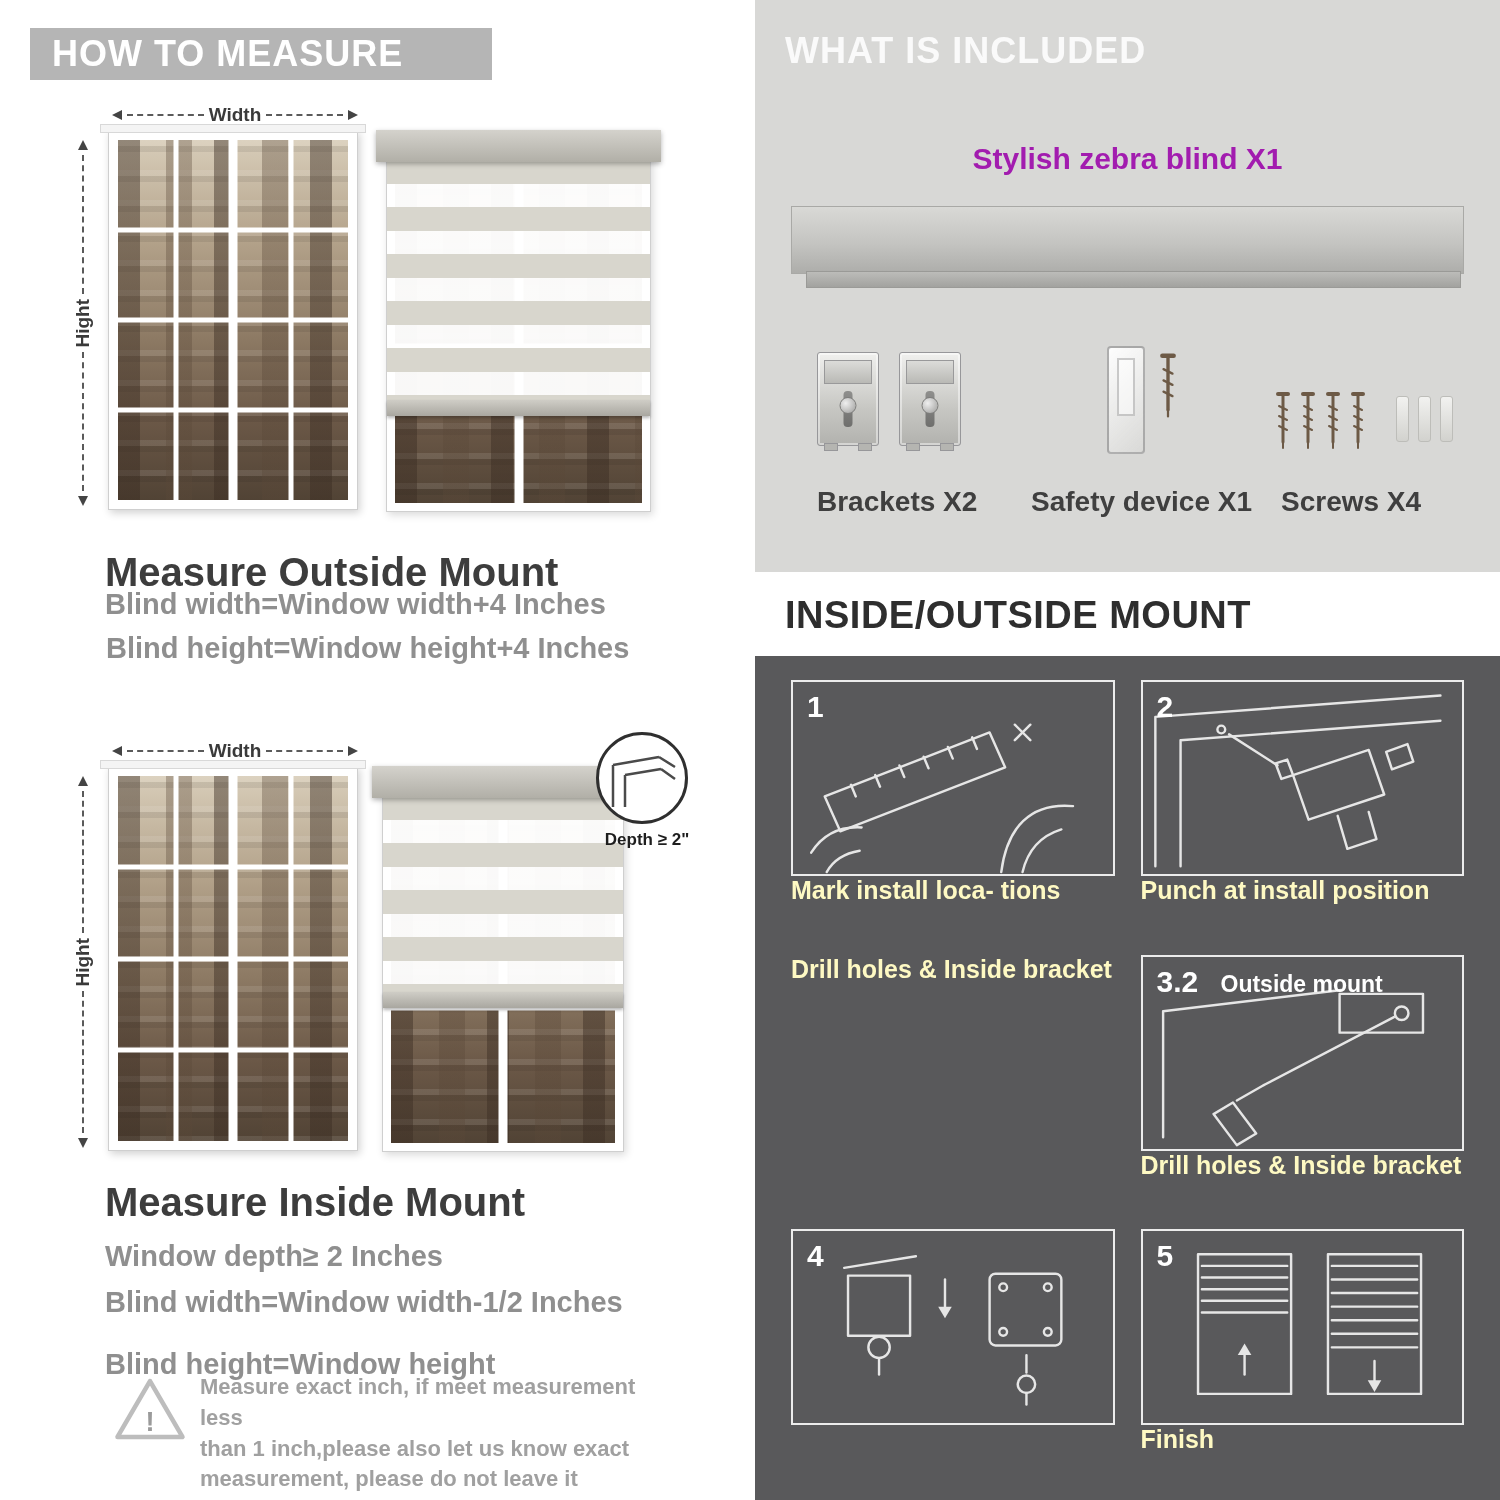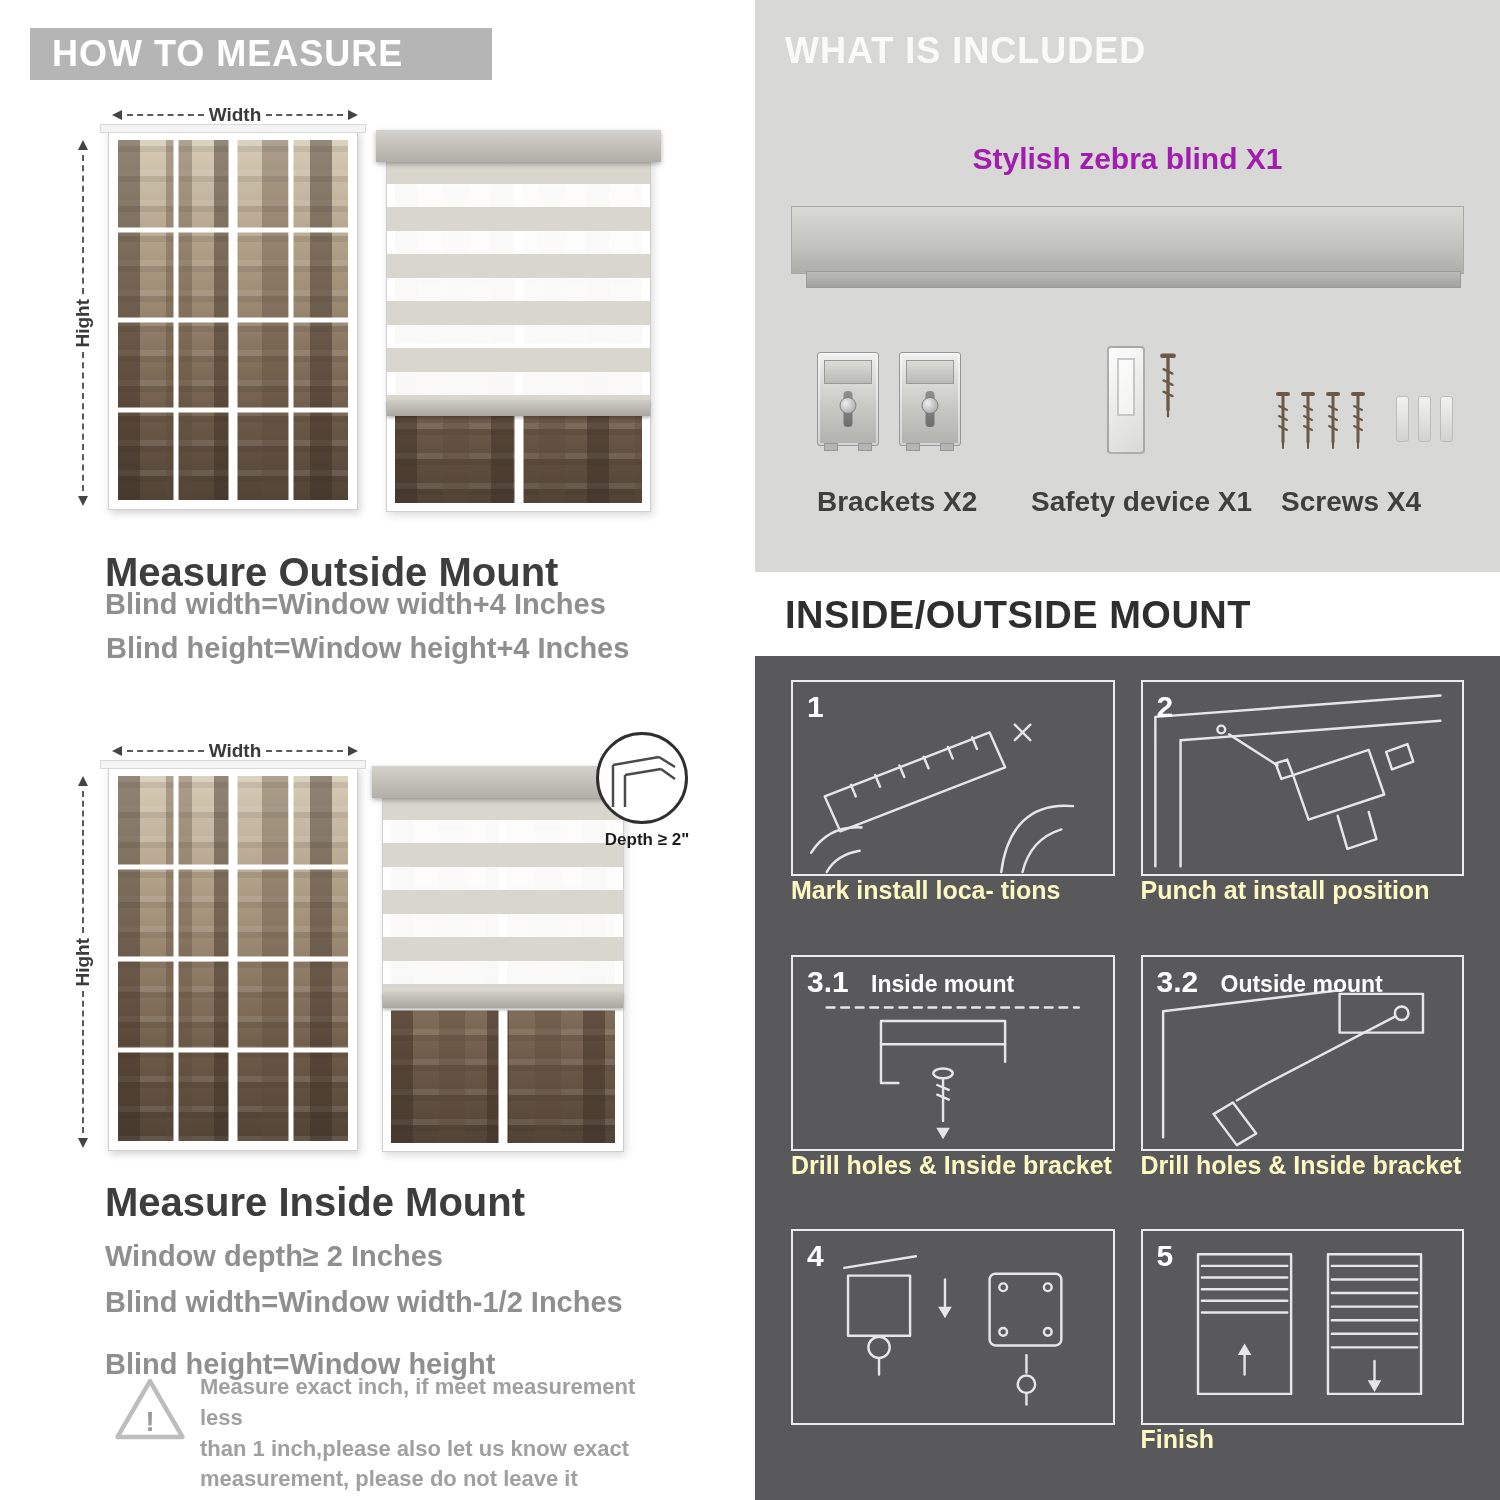--- a/index.html
+++ b/index.html
@@ -306,32 +306,20 @@
         <path d="M150 96 l-12 4 -6 -16 12 -4 z"></path>
         <path d="M134 86 L84 54"></path>
         <circle cx="76" cy="49" r="4"></circle>
         <path d="M246 72 l22 -8 6 18 -22 8 z"></path>
       </svg>
     </div>
     <div class="caption">Punch at  install position</div>
   </div>
 
   <div class="step">
-    <div class="frame">
-      <span class="num">3.1</span>
-      <span class="tag">Inside mount</span>
-      <svg class="art" viewBox="0 0 320 198">
-        <path class="dashed" d="M30 52 H290"></path>
-        <path d="M86 66 h128 v24 h-128 z"></path>
-        <path d="M86 90 v40 h18 M214 90 v18"></path>
-        <ellipse cx="150" cy="120" rx="10" ry="5"></ellipse>
-        <path d="M150 125 v34 M144 132 l12 5 M144 142 l12 5 M150 159 v10"></path>
-        <path class="f" d="M150 188 l-7 -12 h14 z"></path>
-      </svg>
-    </div>
     <div class="caption">Drill holes &amp;  Inside bracket</div>
   </div>
 
   <div class="step">
     <div class="frame">
       <span class="num">3.2</span>
       <span class="tag">Outside mount</span>
       <svg class="art" viewBox="0 0 320 198">
         <path d="M16 56 L200 34 M16 56 V186"></path>
         <path d="M198 38 h86 v40 h-86 z"></path>

